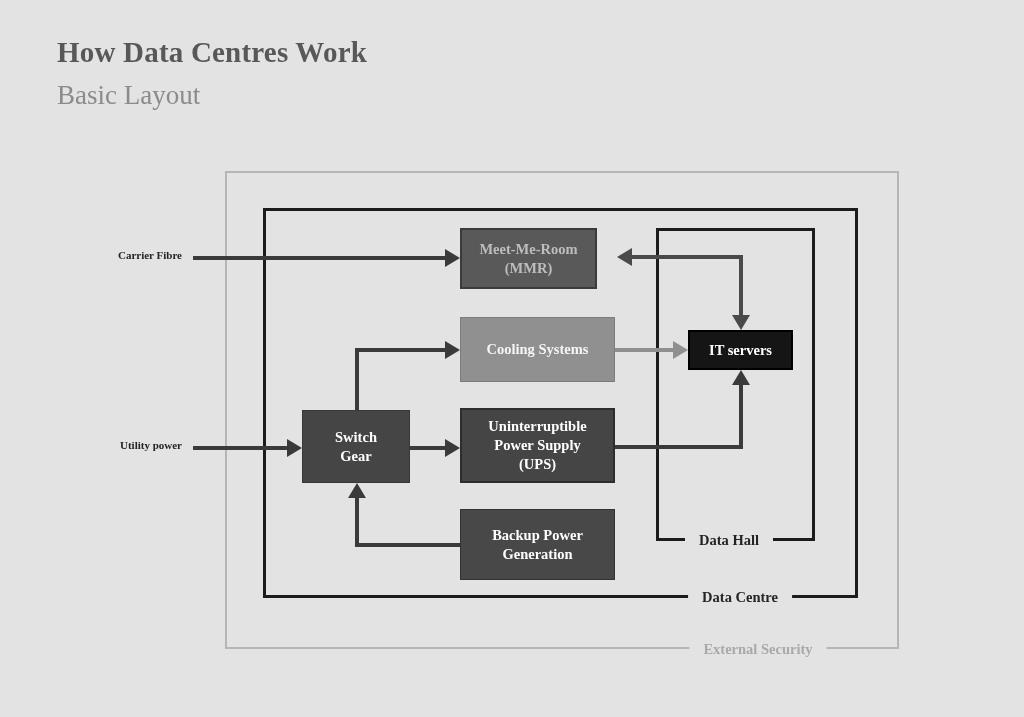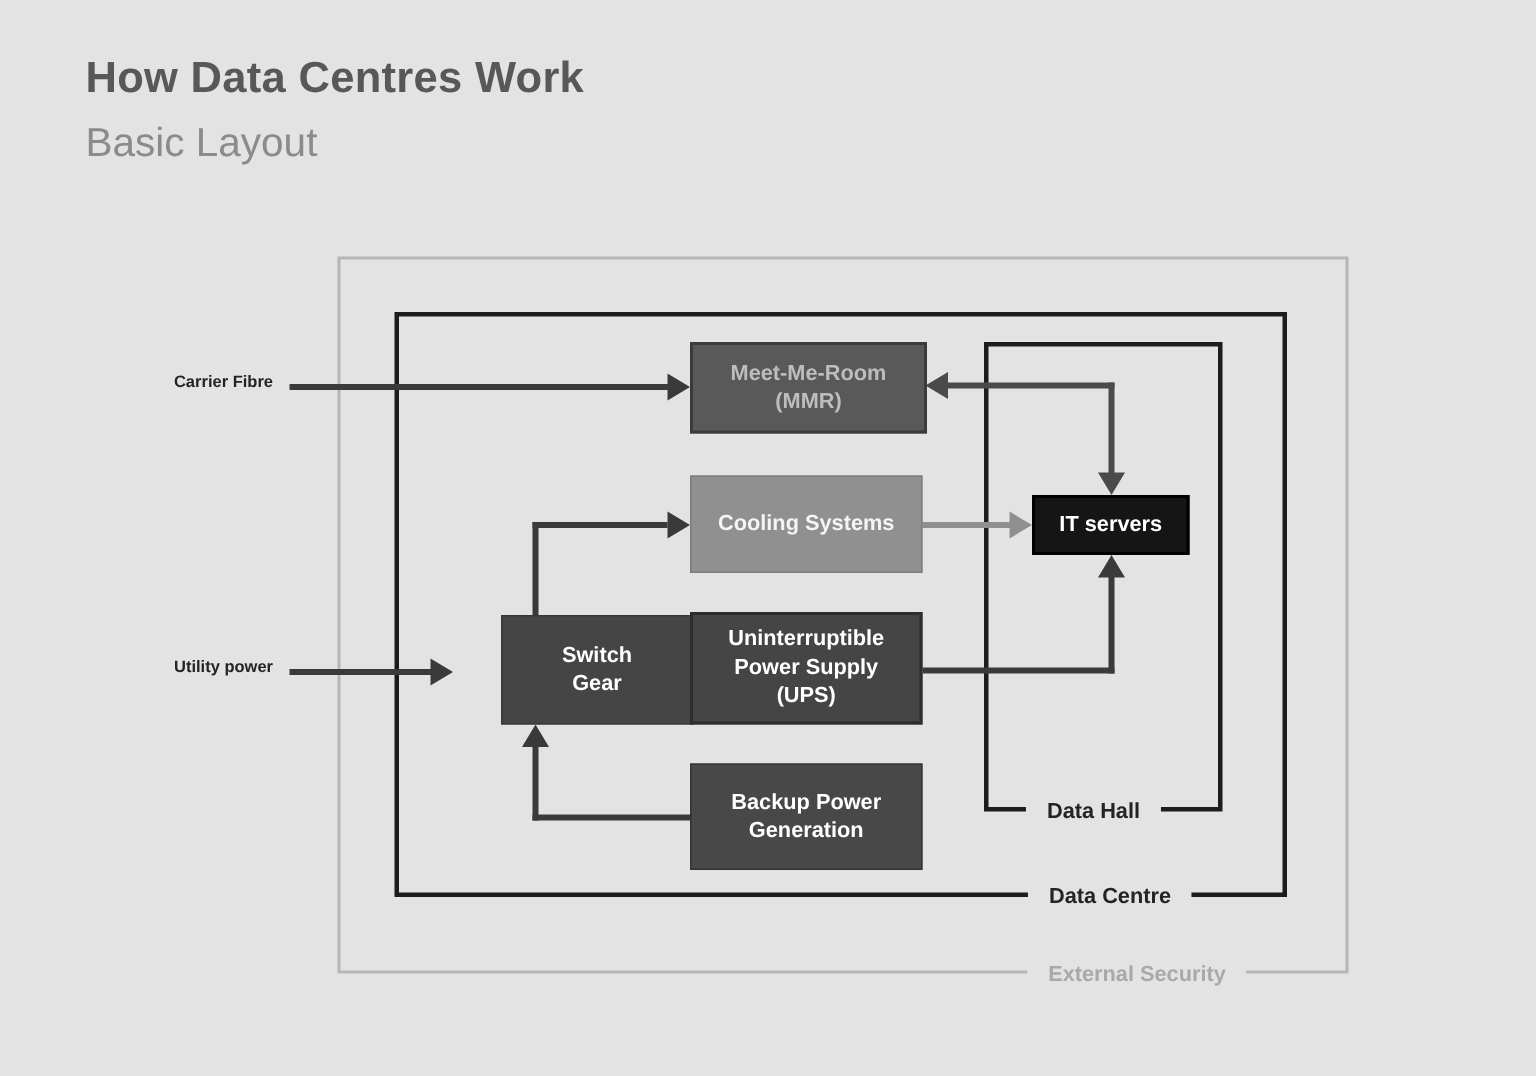--- a/index.html
+++ b/index.html
@@ -1,20 +1,20 @@
 <!DOCTYPE html>
 <html style="--background: #e3e3e4; --title-color: #585858; --subtitle-color: #8b8b8b; --node-dark: #454545; --node-medium: #595959; --node-light: #909090; --node-black: #151515; --mmr-text: #bdbdbd; --arrow-dark: #3a3a3a; --arrow-mid: #4a4a4a; --arrow-light: #8f8f8f; --zone-border-dark: #1c1c1c; --zone-border-light: #b6b6b6; --label-dark: #242424; --label-light: #a9a9a9;"><head>
 <meta charset="utf-8">
 <style>
   html,body { margin:0; padding:0; }
   .stage {
     position:relative;
     width:1024px; height:717px;
     background: var(--background, #e3e3e4);
-    font-family: Liberation Sans, sans-serif;
+    font-family: Liberation Serif, serif;
     overflow:hidden;
   }
   .title {
     position:absolute; left:57px; top:36px;
     font-size:29px; font-weight:600;
     color: var(--title-color, #585858);
     letter-spacing:.2px;
   }
   .subtitle {
     position:absolute; left:57px; top:80px;
@@ -53,36 +53,35 @@
   
   .node {
     position:absolute; box-sizing:border-box;
     display:flex; flex-direction:column;
     align-items:center; justify-content:center;
     text-align:center;
     font-size:14.5px; font-weight:700; line-height:1.3;
     color:#ffffff;
   }
   .node-mmr {
-    left:460px; top:228px; width:158px; height:61px;
+    left:460px; top:228px; width:137px; height:61px;
     background: var(--node-medium, #595959);
     border:2px solid #3b3b3b;
     color: var(--mmr-text, #bdbdbd);
   }
   .node-cooling {
     left:460px; top:317px; width:155px; height:65px;
     background: var(--node-light, #909090);
     border:1px solid #7c7c7c;
     color:#f5f5f5;
   }
   .node-switch {
-    left:302px; top:410px; width:128px; height:73px;
+    left:302px; top:410px; width:108px; height:73px;
     background: var(--node-dark, #454545);
     border:1px solid #383838;
-    margin-left:32px;
   }
   .node-ups {
     left:460px; top:408px; width:155px; height:75px;
     background: var(--node-dark, #454545);
     border:2px solid #2d2d2d;
   }
   .node-backup {
     left:460px; top:509px; width:155px; height:71px;
     background: #484848;
     border:1px solid #333333;

